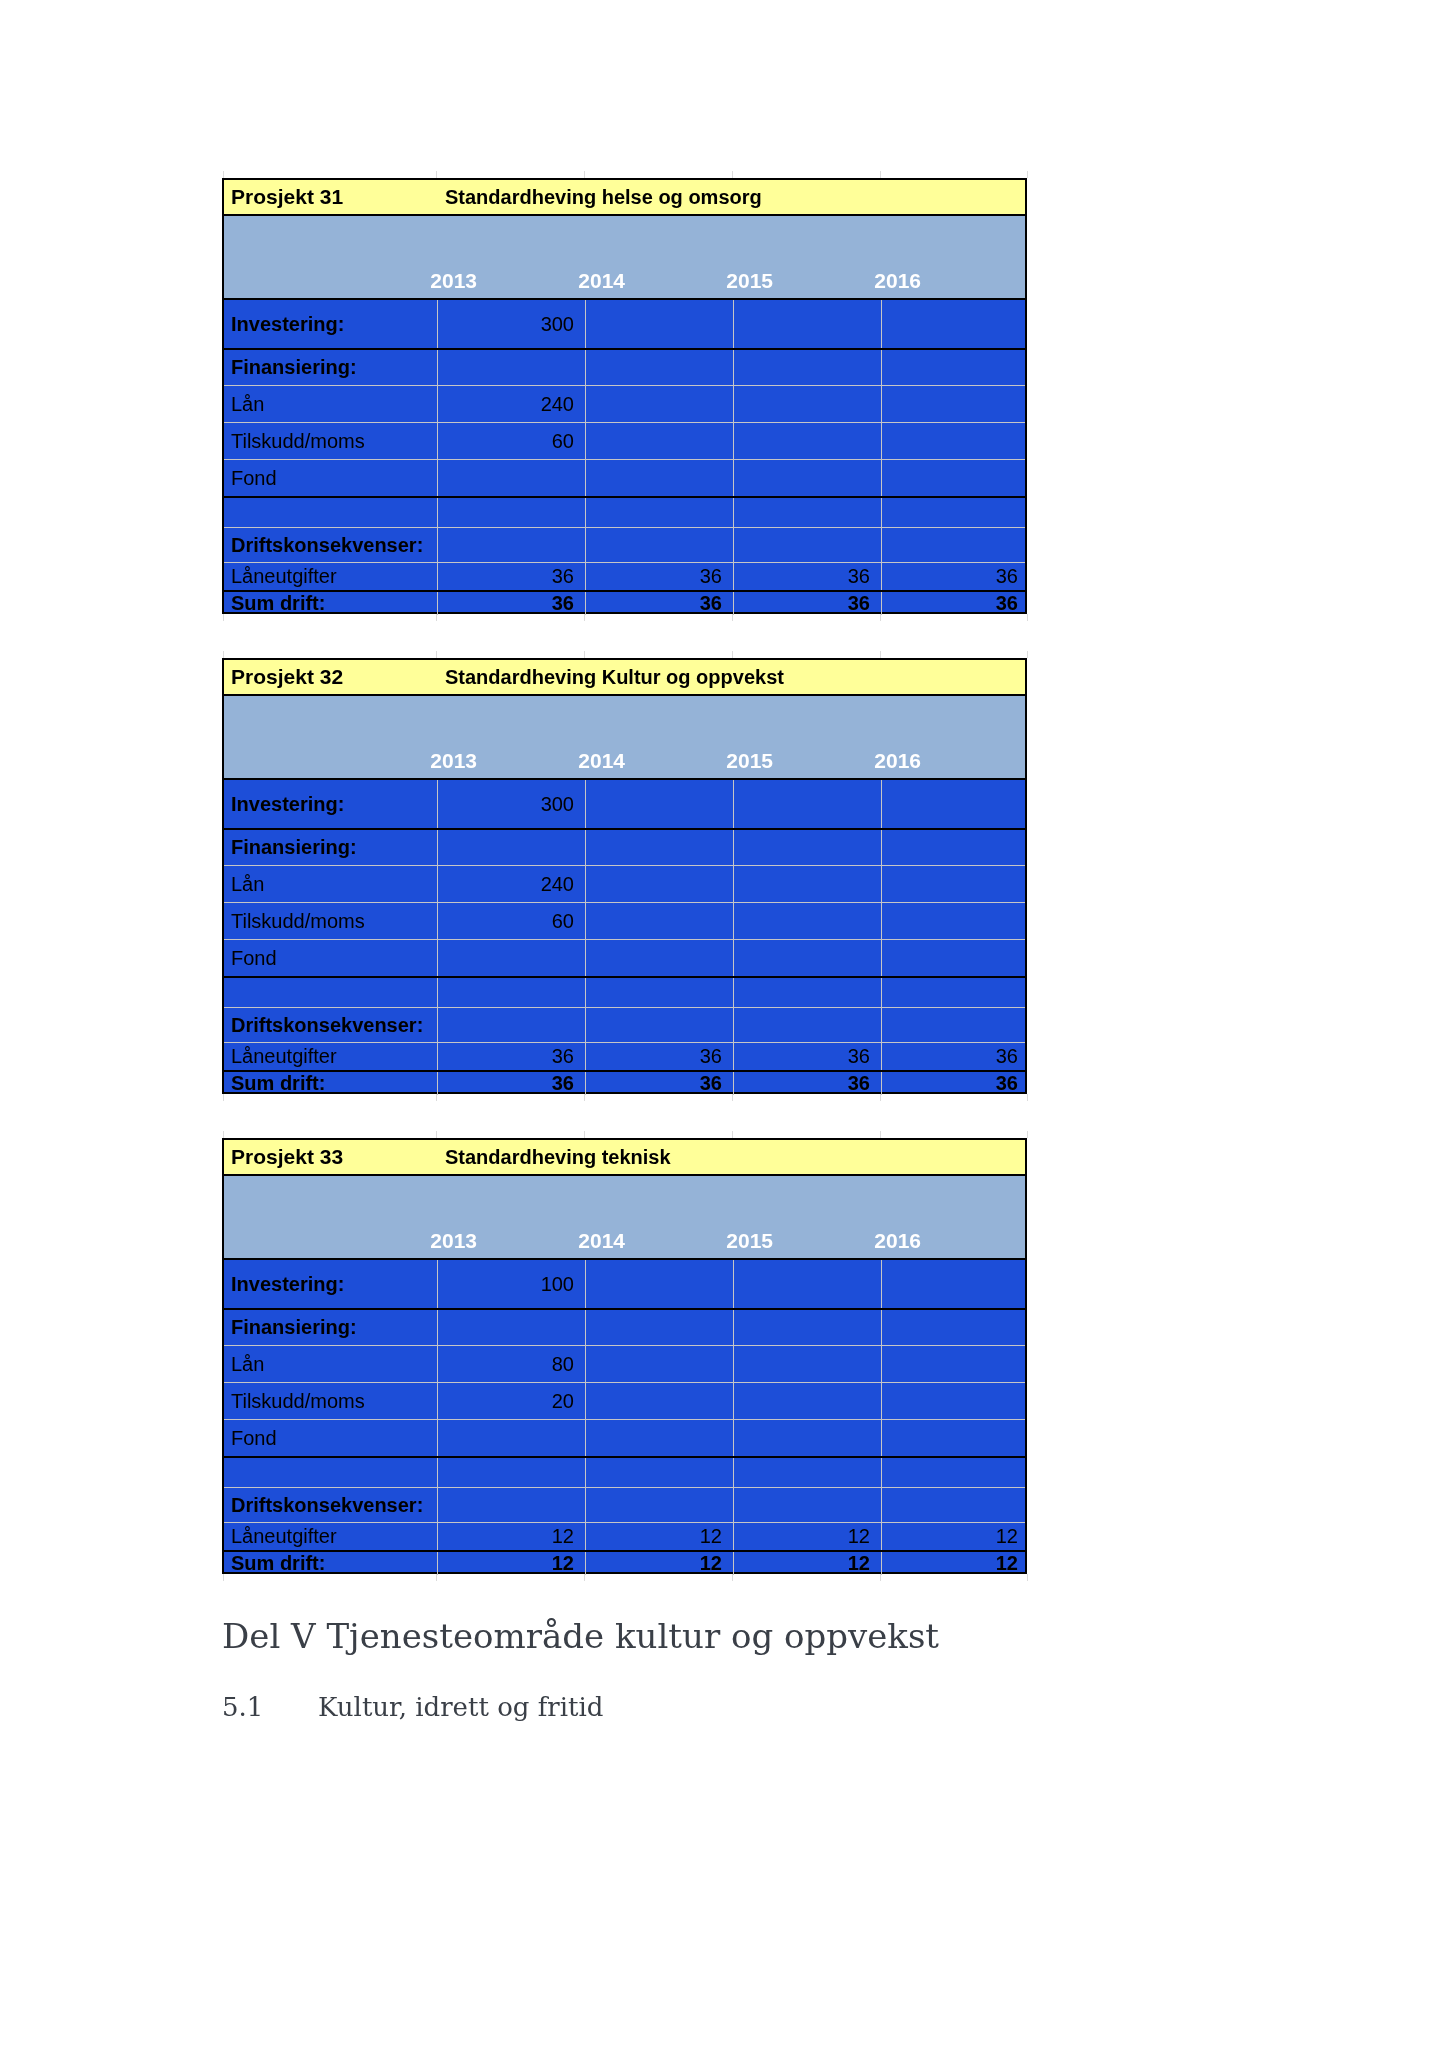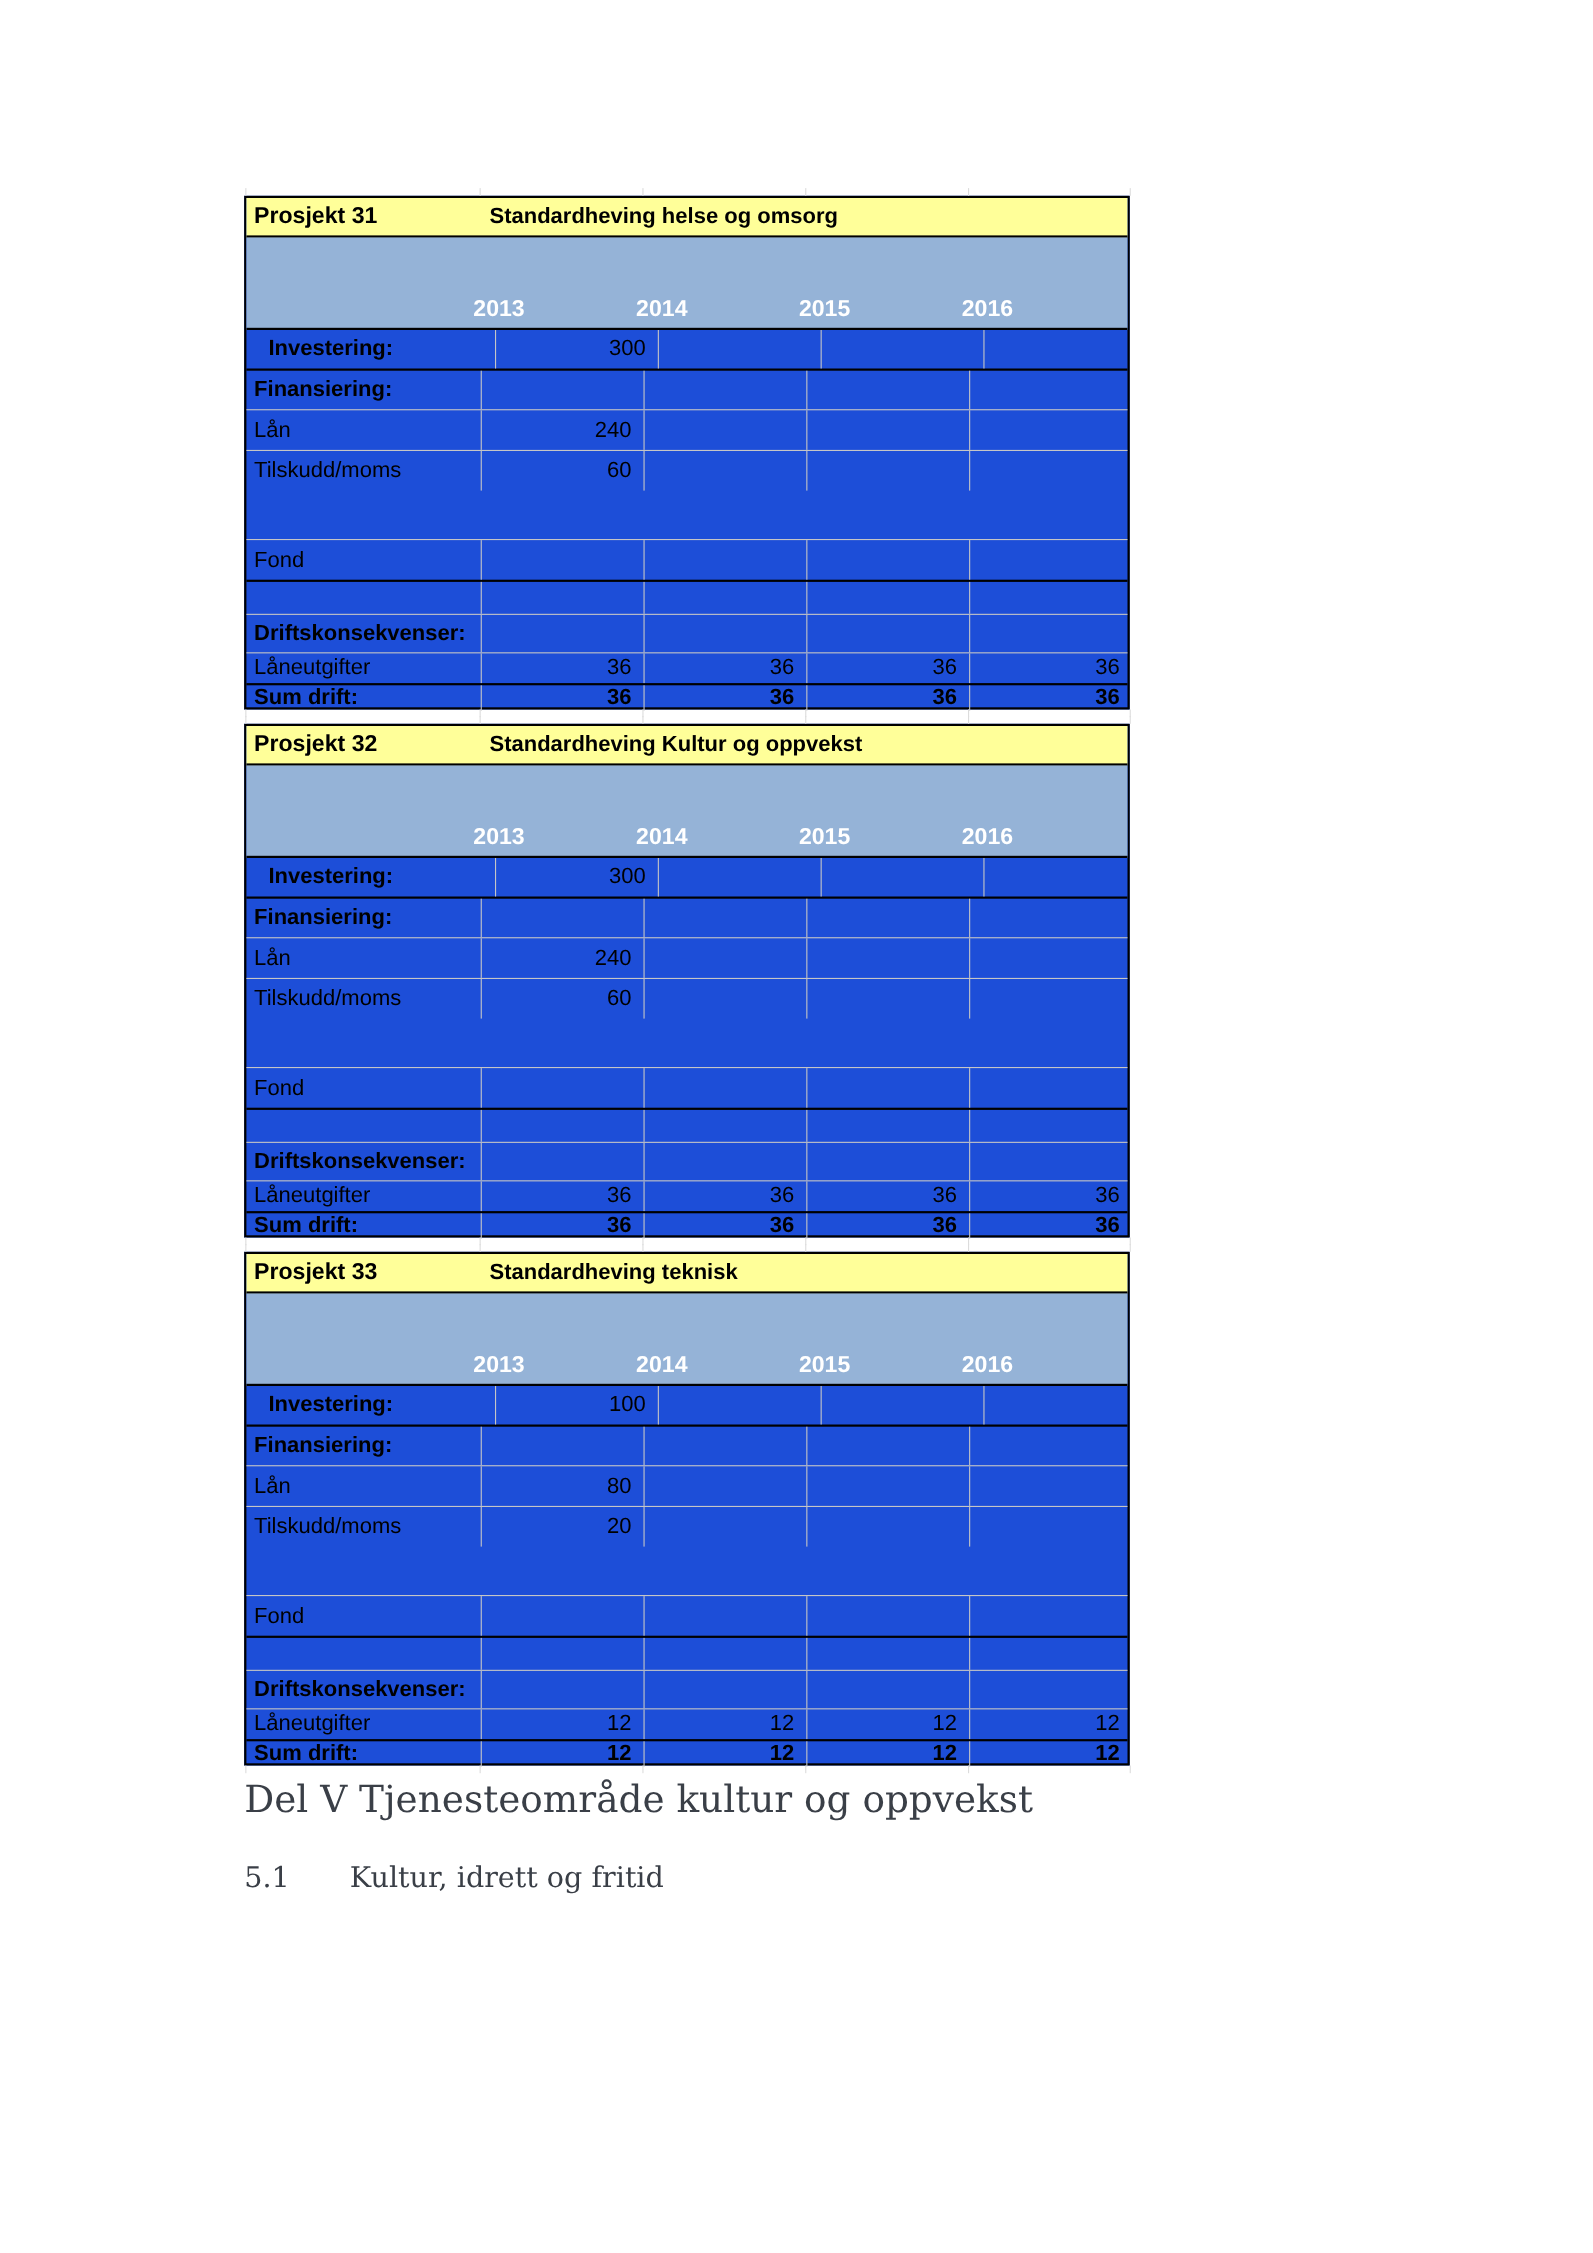--- a/index.html
+++ b/index.html
@@ -56,25 +56,25 @@
   .year-cell{
     width:148px; box-sizing:border-box; text-align:right; padding-right:11px;
     color:#ffffff; font-weight:bold; font-size:21px;
   }
   .rows{ position:relative; }
   .t-row{
     display:grid; grid-template-columns:213px 148px 148px 148px 148px;
     box-sizing:border-box; border-top:1px solid #c6c6c6; align-items:center;
     font-size:20px; color:#000;
   }
-  .rows div.t-row:nth-of-type(1){ height:35px; border-top:none;margin-left:13px; }
+  .rows div.t-row:nth-of-type(1){ height:48px; border-top:none; }
   .rows div.t-row:nth-of-type(2){ height:37px; border-top:2px solid #000; }
   .rows div.t-row:nth-of-type(3){ height:37px; }
   .rows div.t-row:nth-of-type(4){ height:37px; }
-  .rows div.t-row:nth-of-type(5){ height:37px;margin-top:44px; }
+  .rows div.t-row:nth-of-type(5){ height:37px; }
   .rows div.t-row:nth-of-type(6){ height:31px; border-top:2px solid #000; }
   .rows div.t-row:nth-of-type(7){ height:35px; }
   .rows div.t-row:nth-of-type(8){ height:28px; }
   .rows div.t-row:nth-of-type(9){ height:22px; border-top:2px solid #000; }
   .cell{ box-sizing:border-box; height:100%; display:flex; align-items:center; }
   .cell + .cell{ border-left:1px solid #c6c6c6; }
   .cell.label{ padding-left:7px; }
   .cell.val{ justify-content:flex-end; padding-right:11px; }
   .t-row.bold .cell.label{ font-weight:bold; }
   .t-row.total .cell{ font-weight:bold; }

